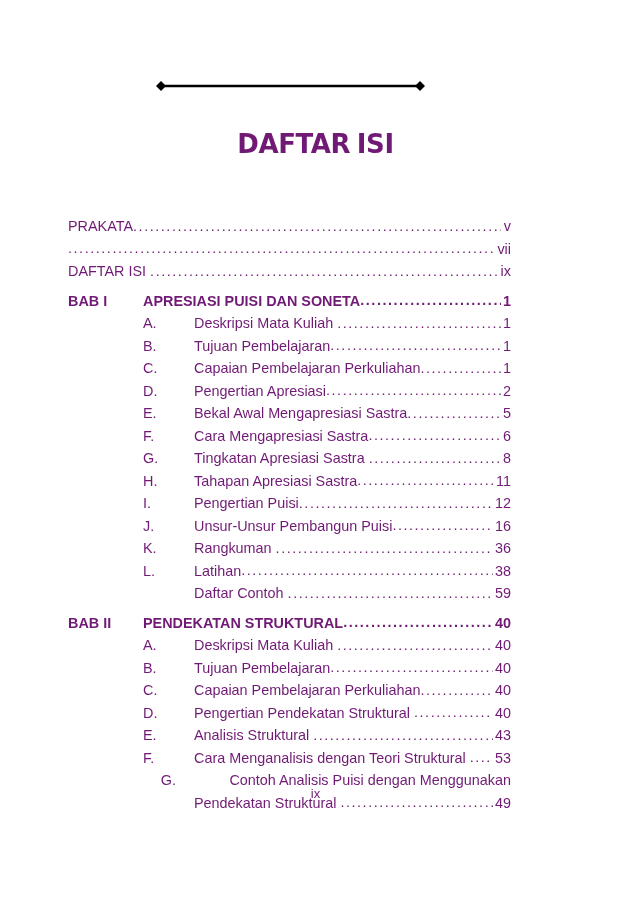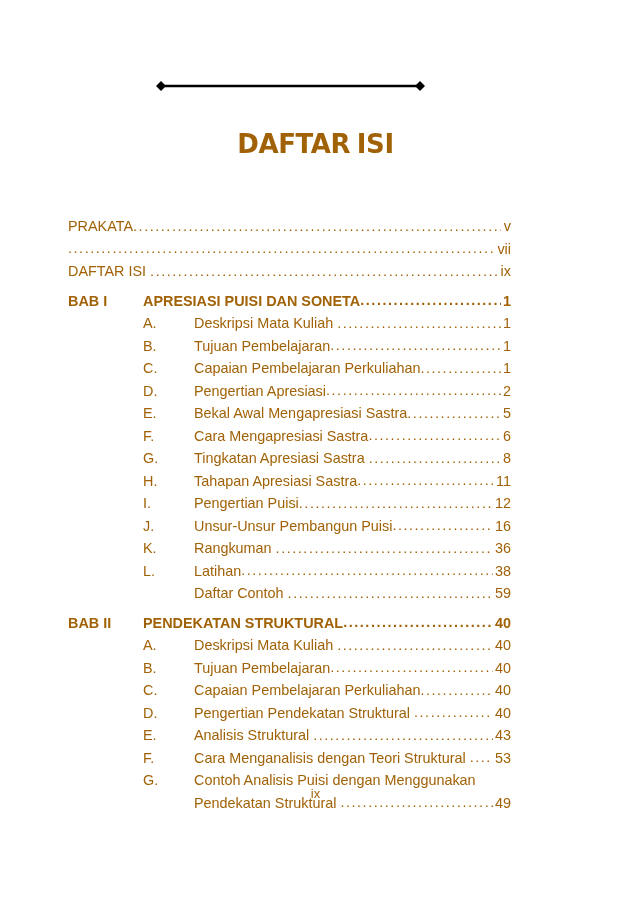--- a/index.html
+++ b/index.html
@@ -8,21 +8,21 @@
     background: #ffffff;
   }
   .page {
     position: relative;
     width: 631px;
     height: 899px;
     background: #ffffff;
     margin: 0 auto;
     overflow: hidden;
     font-family: "Liberation Sans", sans-serif;
-    color: #a16207;
+    color: #701a75;
   }
 
   
   .divider-wrap {
     position: absolute;
     left: 155px;
     top: 78px;
     width: 271px;
     height: 16px;
   }
@@ -50,20 +50,21 @@
     top: 215px;
     width: 443px;
   }
 
   .toc-row {
     display: flex;
     align-items: baseline;
     font-size: 14.4px;
     line-height: 22.5px;
     white-space: nowrap;
+    justify-content: space-between;
   }
 
   
   .front-row .label {
     flex: 0 0 auto;
   }
 
   
   .chapter-row {
     font-weight: bold;

